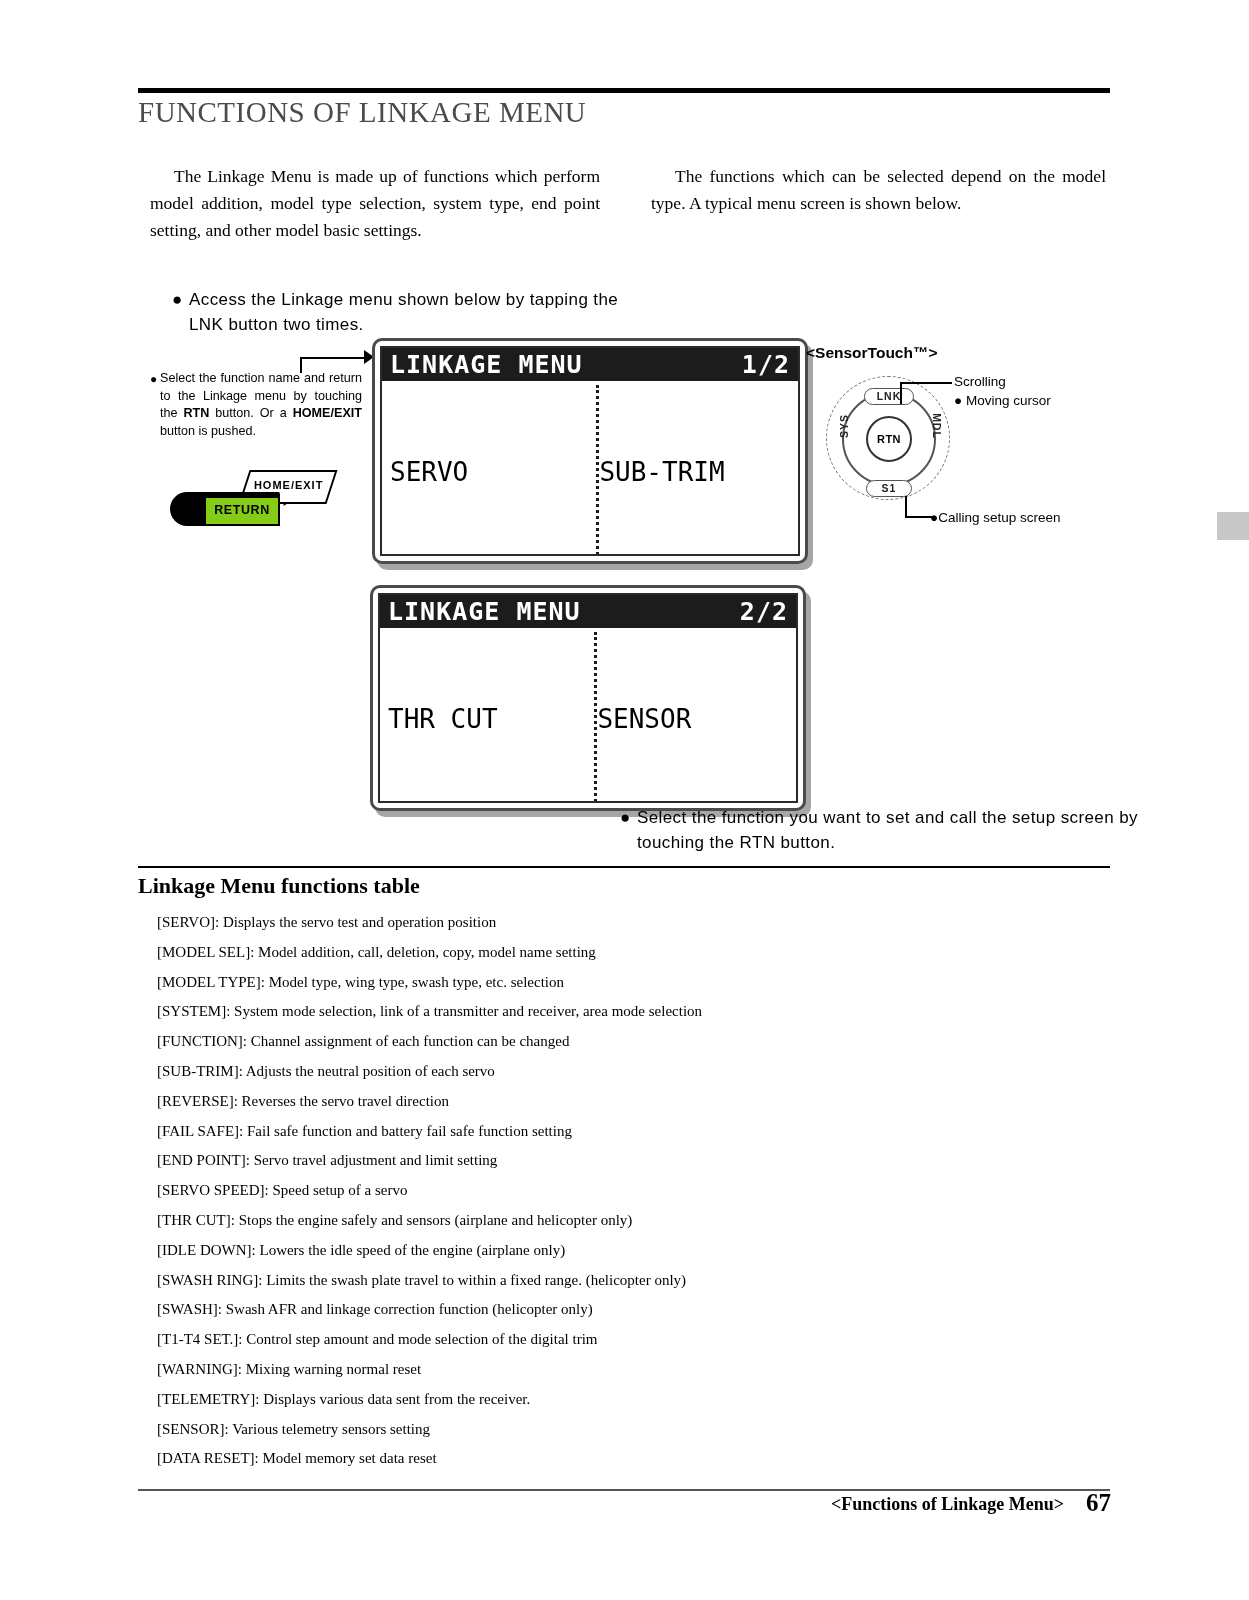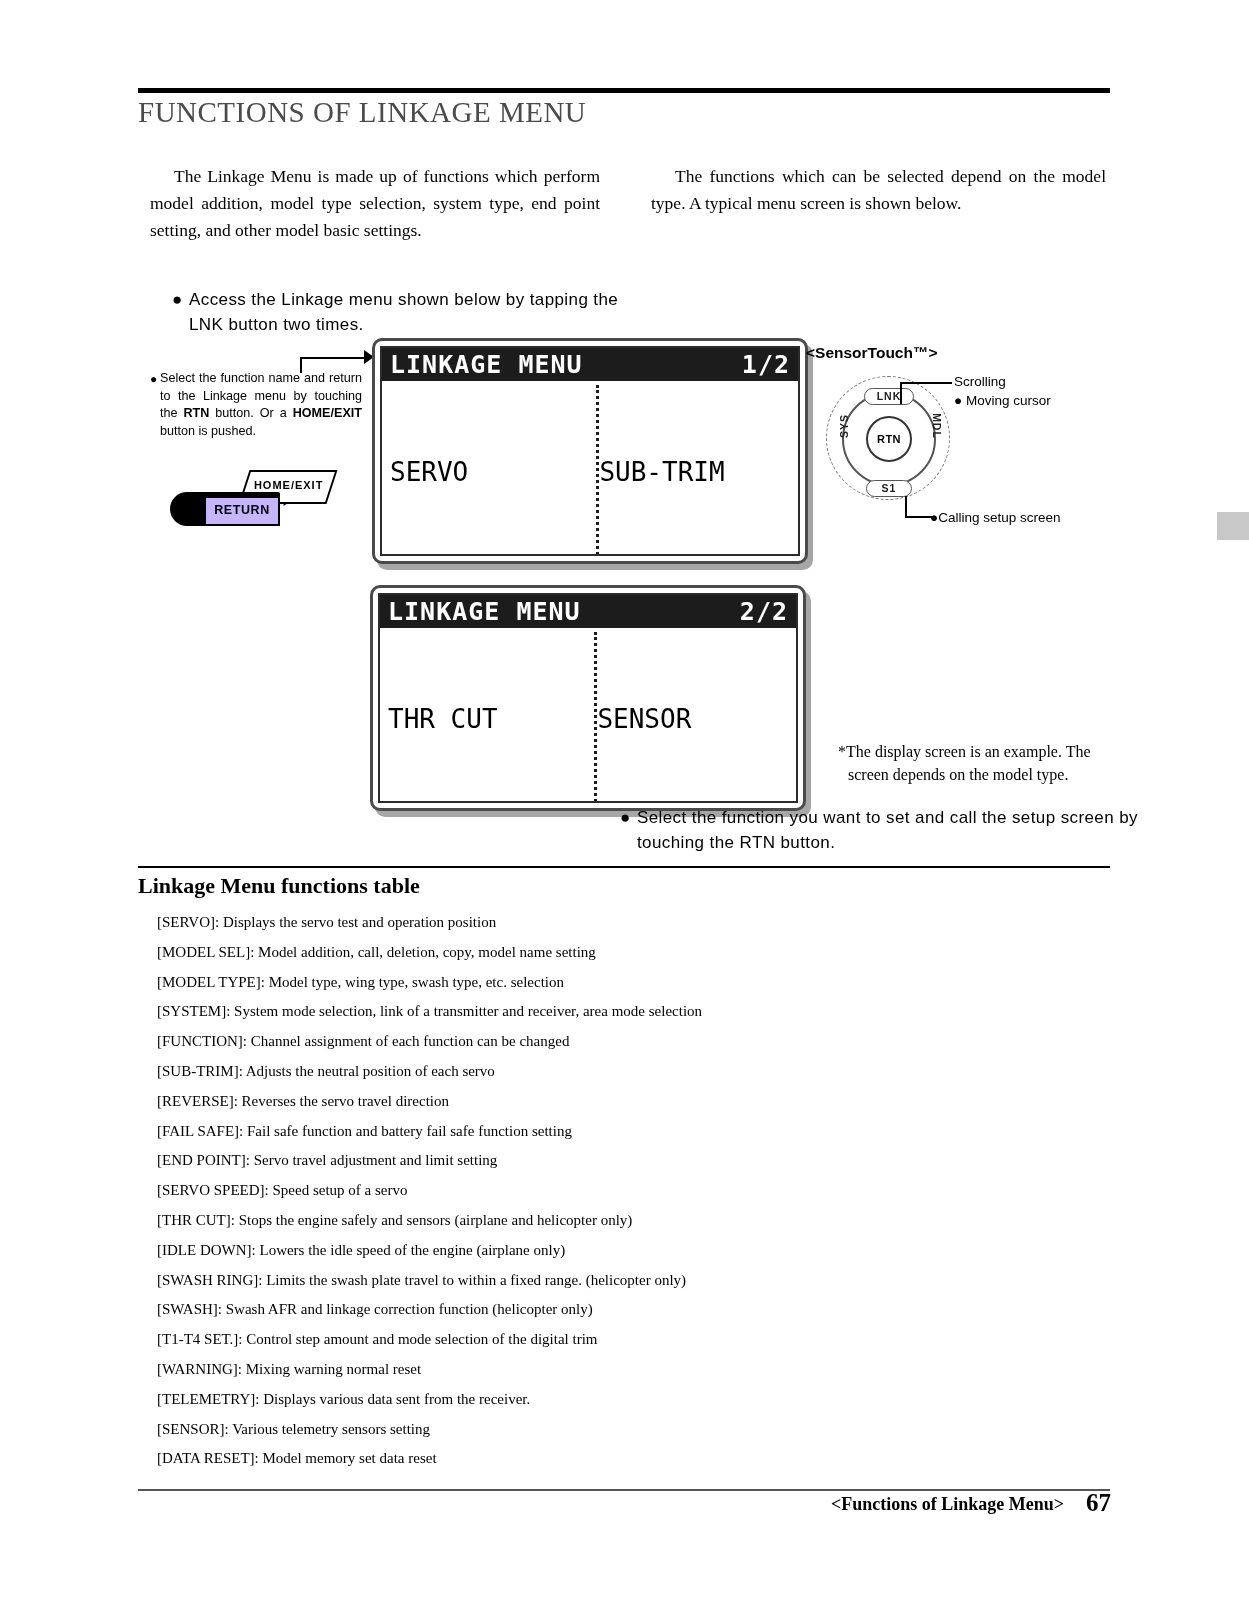--- a/index.html
+++ b/index.html
@@ -174,21 +174,21 @@
     height: 34px;
     background: #000;
     border-radius: 17px 2px 2px 17px;
   }
   .return-graphic .ret-inner {
     position: absolute;
     left: 34px;
     top: 26px;
     width: 72px;
     height: 26px;
-    background: #c4b5fd;
+    background: #84cc16;
     border: 2px solid #000;
   }
   .return-graphic .ret-inner span {
     display: block;
     font-family: "Liberation Sans", sans-serif;
     font-size: 12.5px;
     font-weight: bold;
     letter-spacing: 0.6px;
     text-align: center;
     line-height: 24px;
@@ -569,24 +569,20 @@
           </div>
           <div class="lcd-col lcd-colR">
             <div>SENSOR</div>
             
           </div>
         </div>
       </div>
     </div>
   </div>
 
-  <div class="asterisk-note">
-    <div>*The display screen is an example. The</div>
-    <div class="ind">screen depends on the model type.</div>
-  </div>
 
   <div class="bullet-note" id="select-fn-note">
     <span class="dot">●</span>
     <span class="txt">Select the function you want to set and call the setup screen by touching the RTN button.</span>
   </div>
 
   <div class="mid-rule"></div>
   <div class="table-title">Linkage Menu functions table</div>
 
   <div class="fn-list">

